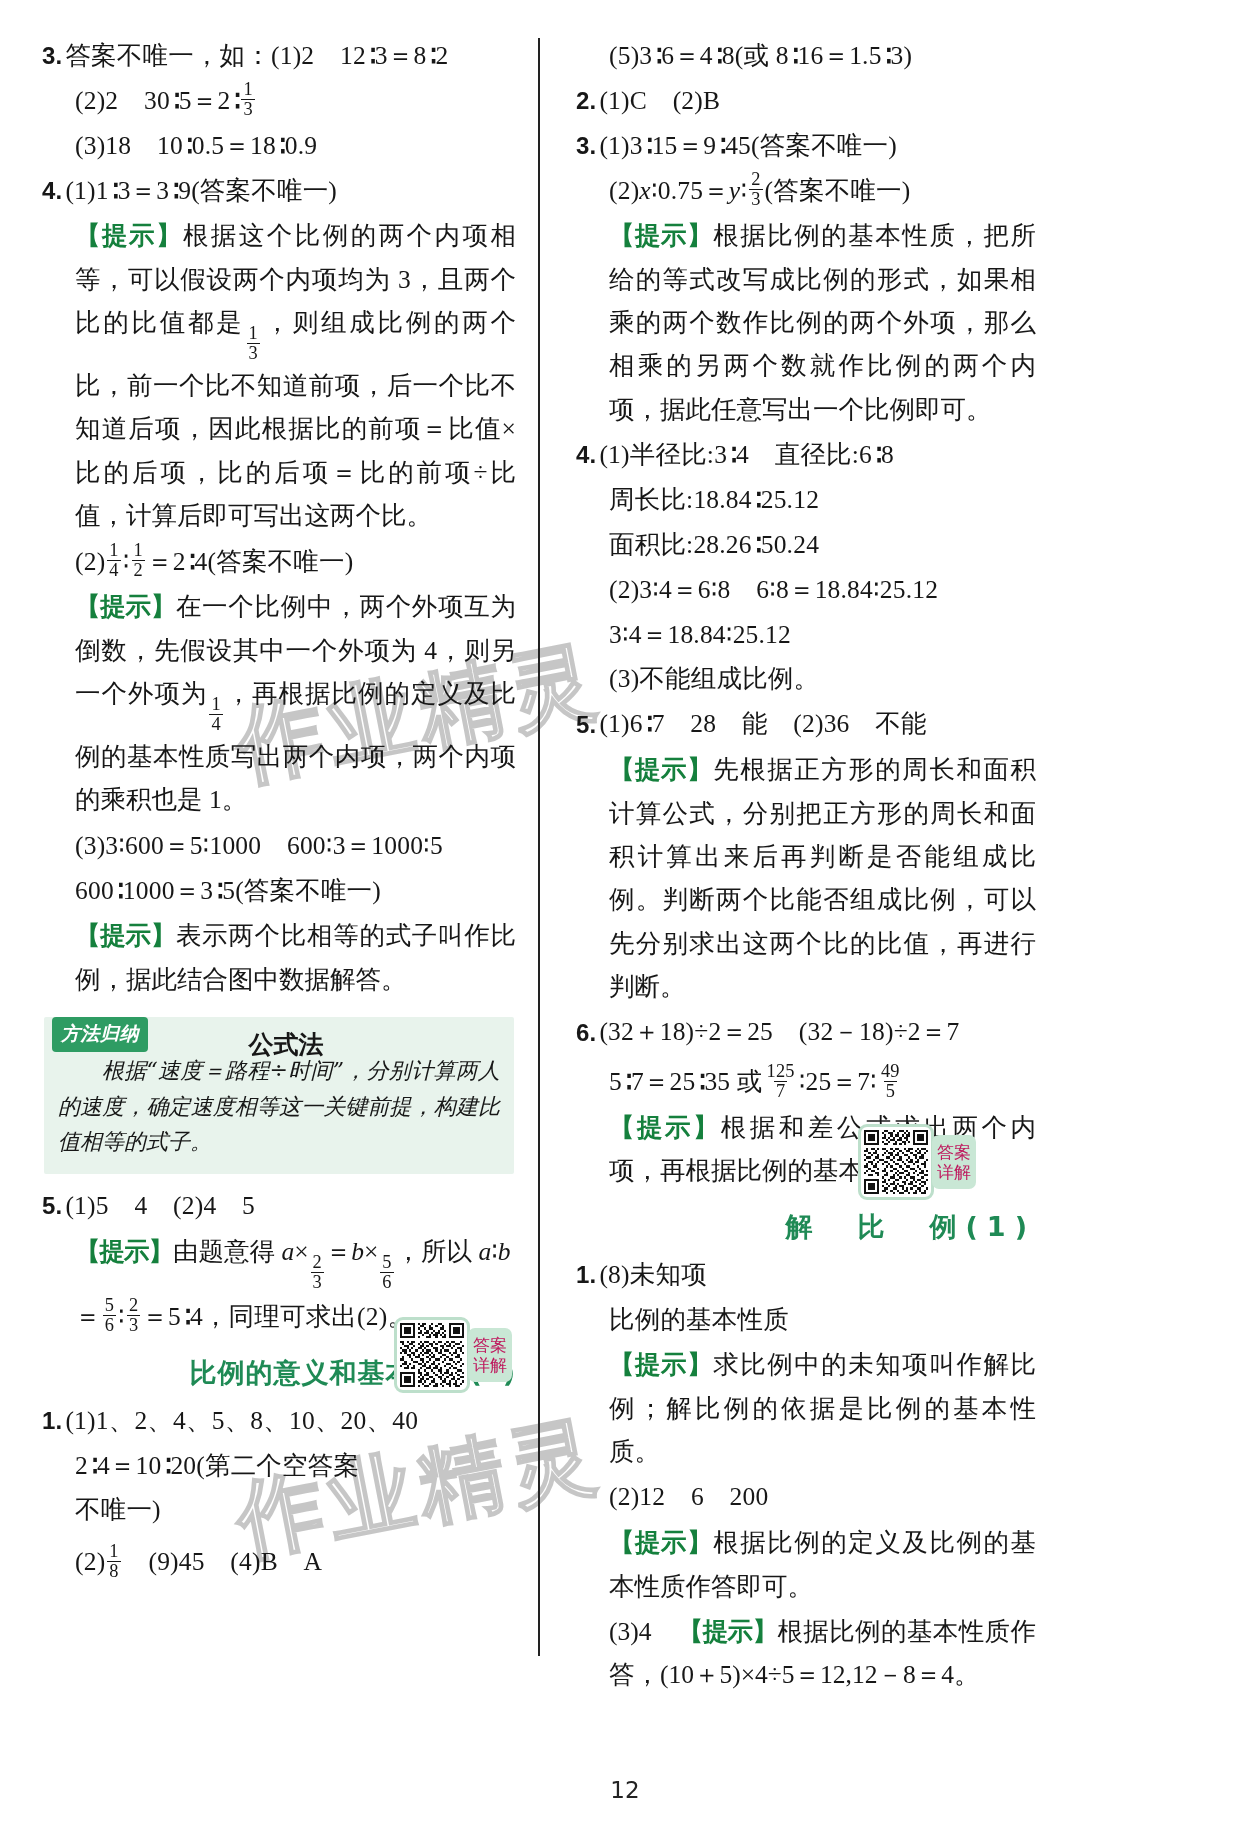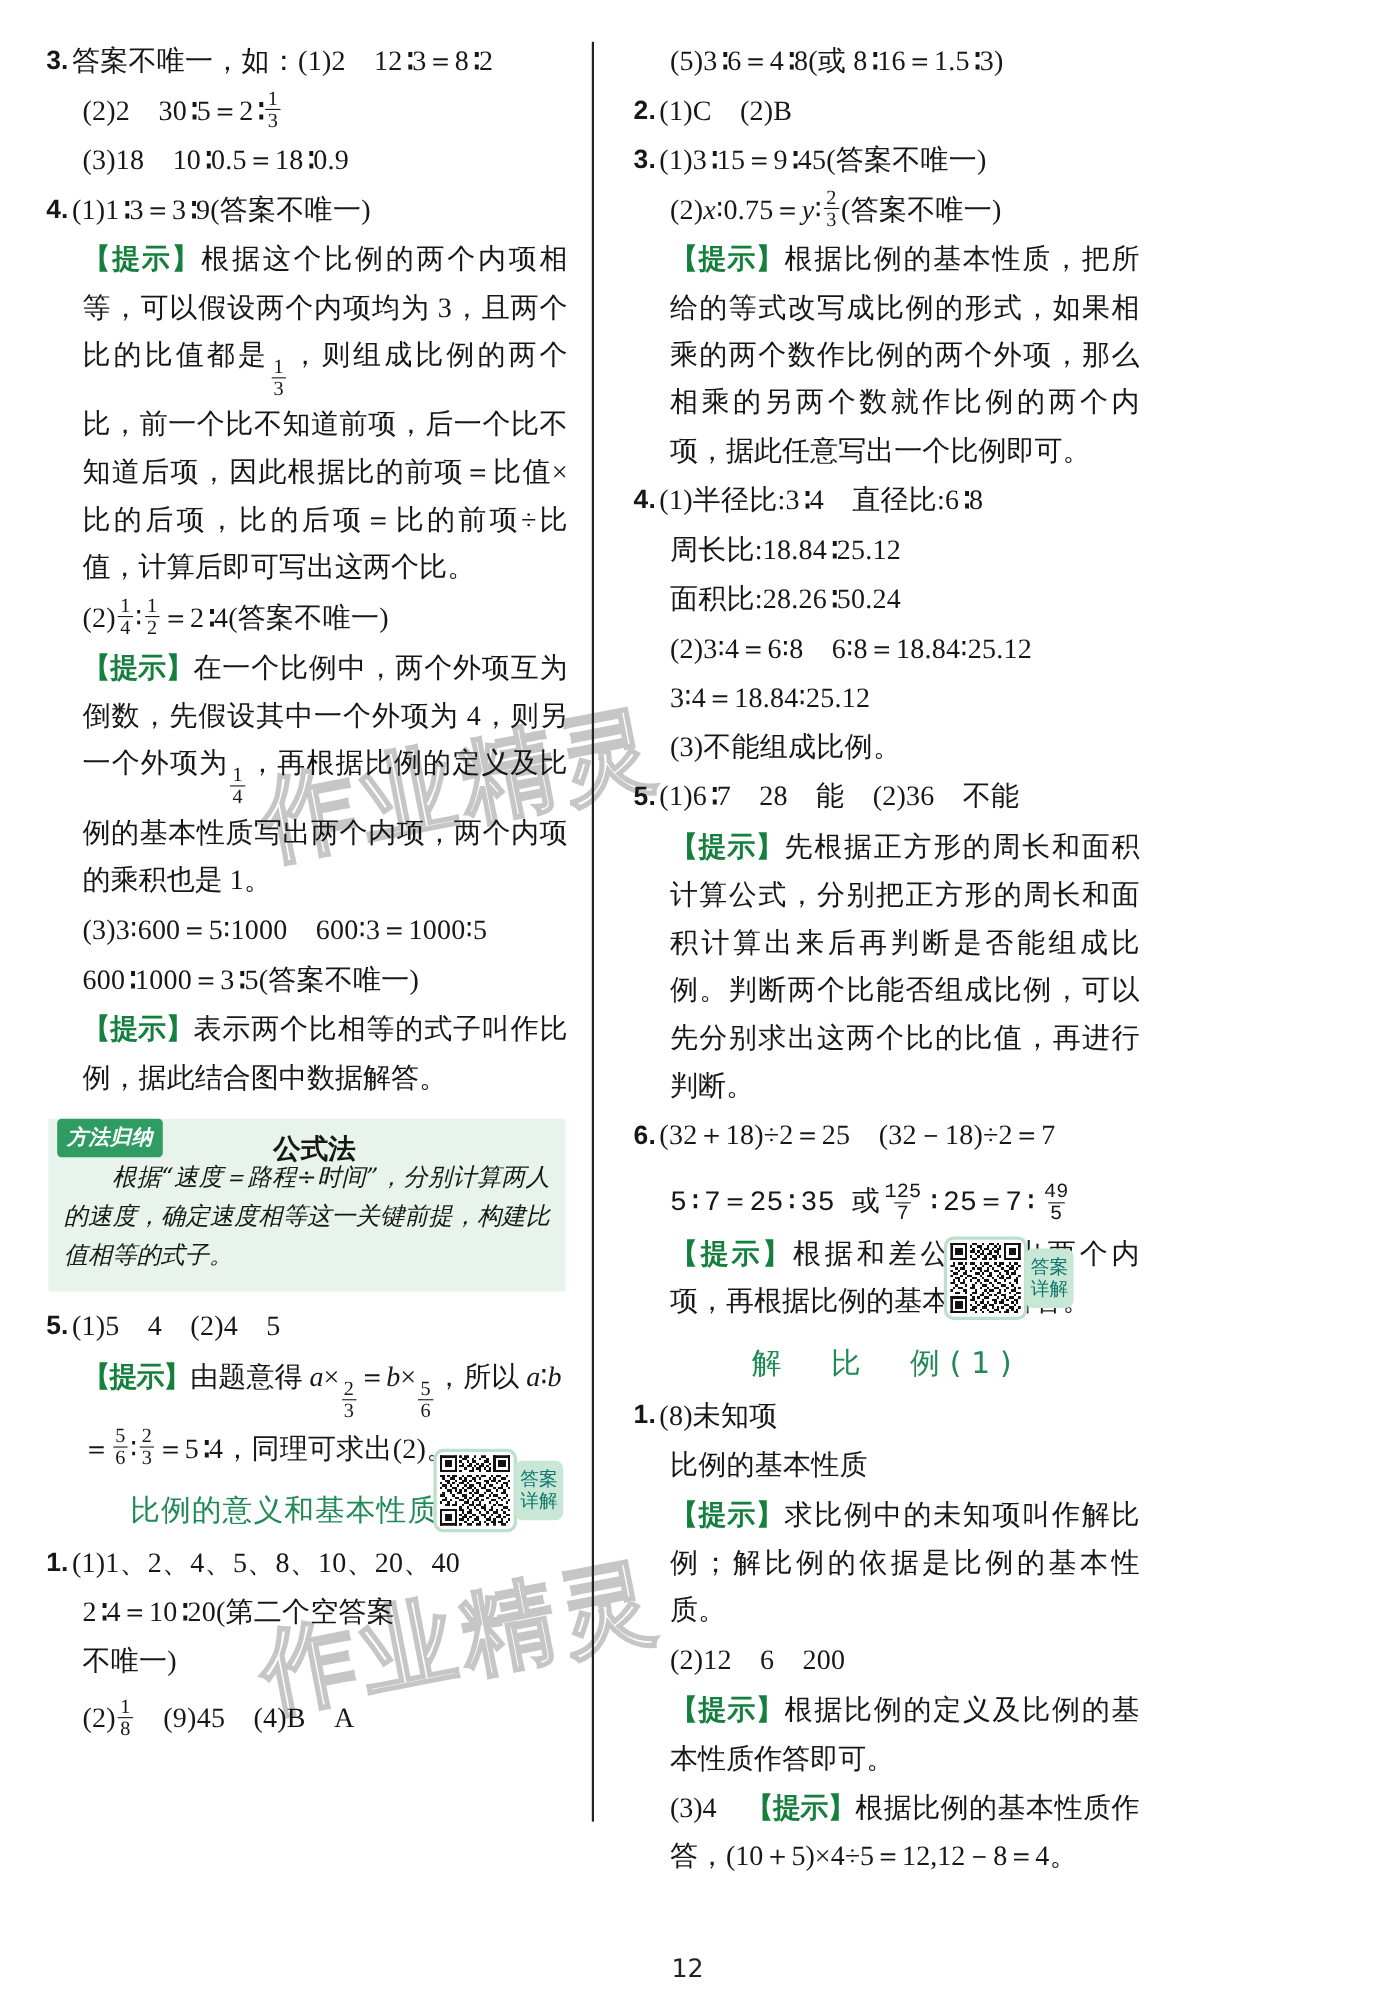--- a/index.html
+++ b/index.html
@@ -88,23 +88,23 @@
     top:-0.05em;
   }
   .frac .n{padding:0 2px;}
   .frac .d{padding:0 2px;border-top:1.4px solid #171717;}
 
   .it{font-style:italic;font-family:"Liberation Serif",serif;}
 
   
   .sec-title{
     color:#1f8a55;
-    font-weight:normal;
+    font-weight:bold;
     font-size:27px;
-    text-align:center;
+    text-align:right;
     font-family:"DejaVu Sans","Liberation Sans",sans-serif;
     letter-spacing:1px;
     margin:16px 0 8px 0;
   }
   .sec-title.spaced{letter-spacing:9px;}
 
   
   .method-box{
     background:#e8f3ec;
     margin:16px 2px 10px 2px;
@@ -168,21 +168,21 @@
   .qr-label{
     background:#c9e7d5;
     border-radius:7px;
     padding:7px 5px;
     margin-left:-2px;
     font-size:17px;
     line-height:1.18;
     width:34px;
     text-align:center;
     font-family:"DejaVu Sans","Liberation Sans",sans-serif;
-    color:#0f766e;
+    color:#be185d;
   }
   .qr-label span{display:block;}
 
   
   .pageno{
     position:absolute;
     bottom:26px;
     left:0;right:0;
     text-align:center;
     font-size:23px;
@@ -632,21 +632,21 @@
 
       <div class="hint">
         <span class="tag">【提示】</span><span>先根据正方形的周长和面积计算公式，分别把正方形的周长和面积计算出来后再判断是否能组成比例。判断两个比能否组成比例，可以先分别求出这两个比的比值，再进行判断。</span>
       </div>
 
       <div class="ln">
         <span class="num">6.</span>
         <span>(32＋18)÷2＝25　(32－18)÷2＝7</span>
       </div>
 
-      <div class="ln indent" style="margin-top:18px;font-family:Liberation Mono, monospace;">
+      <div class="ln indent" style="margin-top:6px;">
         <span>5∶7＝25∶35 或</span>
           <span class="frac">
             <span class="n">125</span>
             <span class="d">7</span>
           </span>
           <span>∶25＝7∶</span>
           <span class="frac">
             <span class="n">49</span>
             <span class="d">5</span>
           </span>

